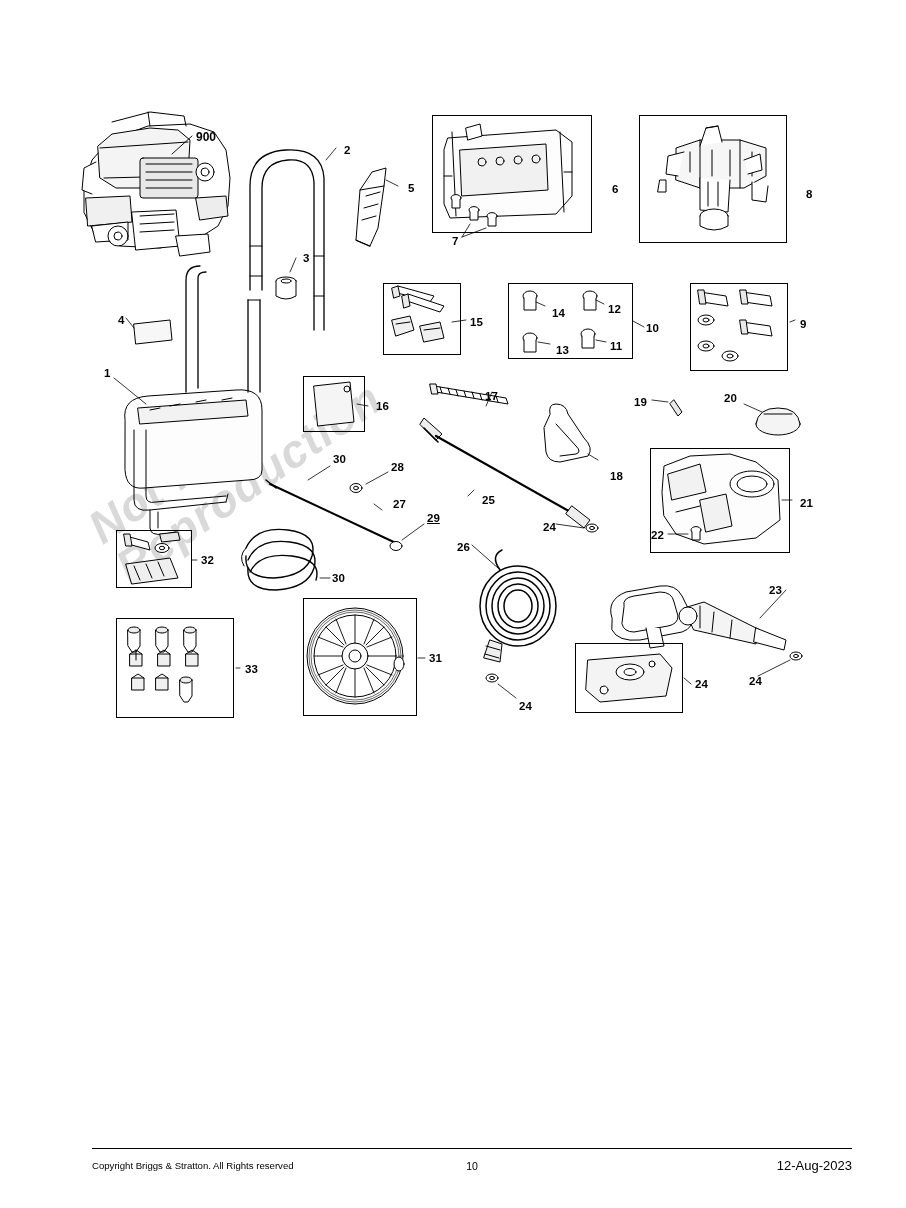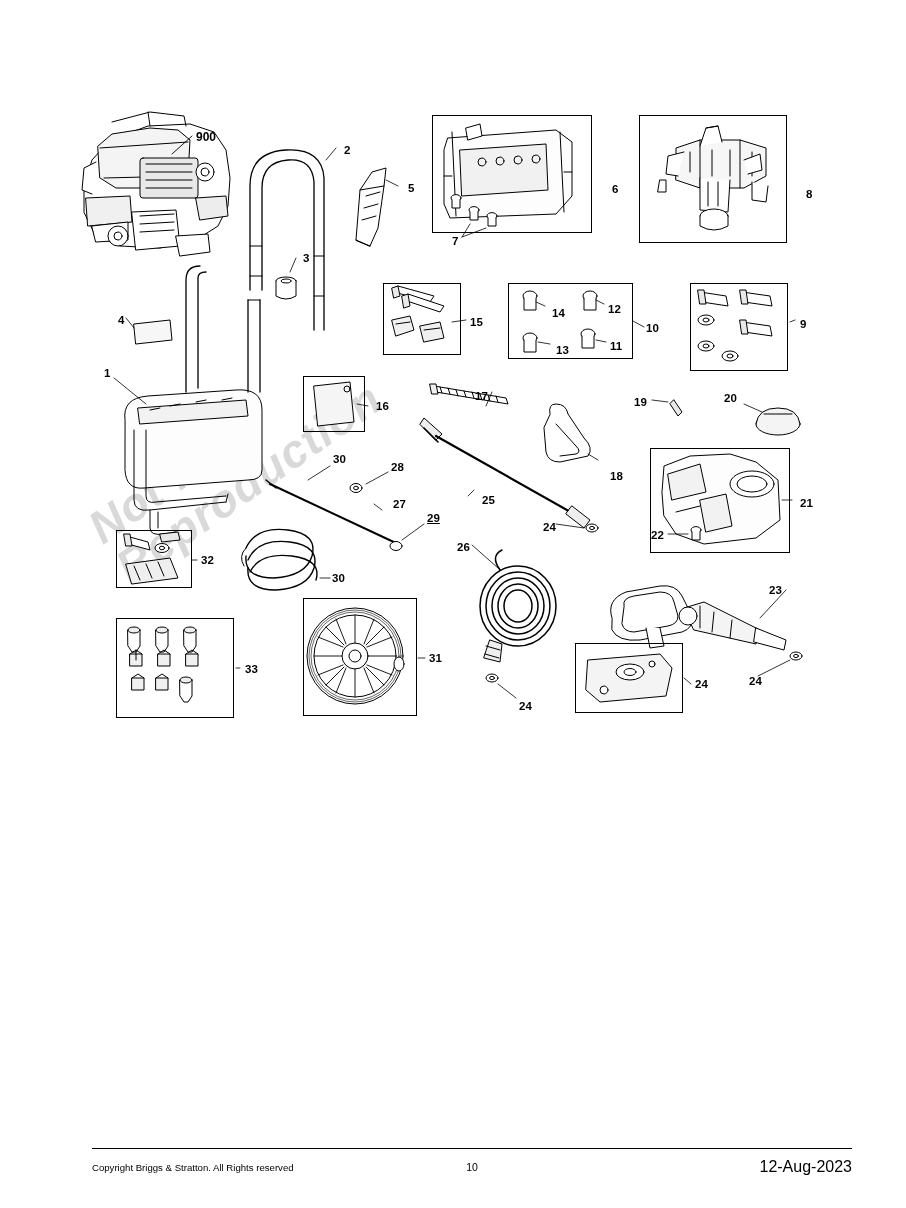--- a/index.html
+++ b/index.html
@@ -63,21 +63,21 @@
     position: absolute;
     left: 92px;
     top: 1158px;
     width: 760px;
     font-size: 9.6px;
     display: flex;
     align-items: center;
   }
   .footer-left { width: 45%; }
   .footer-center { width: 10%; text-align: center; font-size: 10.5px; }
-  .footer-right { width: 45%; text-align: right; font-size: 16px; }
+  .footer-right { width: 45%; text-align: right; font-size: 13px; }
   
   .canvas {
     position: absolute;
     left: 0; top: 0;
     width: 906px;
     height: 1208px;
     pointer-events: none;
   }
   
   .watermark {
@@ -510,21 +510,21 @@
   <div class="cal" style="left:118px;top:314px;">4</div>
   <div class="cal" style="left:470px;top:316px;">15</div>
   <div class="cal" style="left:552px;top:307px;">14</div>
   <div class="cal" style="left:608px;top:303px;">12</div>
   <div class="cal" style="left:646px;top:322px;">10</div>
   <div class="cal" style="left:800px;top:318px;">9</div>
   <div class="cal" style="left:556px;top:344px;">13</div>
   <div class="cal" style="left:610px;top:340px;">11</div>
   <div class="cal" style="left:104px;top:367px;">1</div>
   <div class="cal" style="left:376px;top:400px;">16</div>
-  <div class="cal" style="left:475px;top:390px;">17</div>
+  <div class="cal" style="left:485px;top:390px;">17</div>
   <div class="cal" style="left:634px;top:396px;">19</div>
   <div class="cal" style="left:724px;top:392px;">20</div>
   <div class="cal" style="left:610px;top:470px;">18</div>
   <div class="cal" style="left:333px;top:453px;">30</div>
   <div class="cal" style="left:391px;top:461px;text-align:center;">28</div>
   <div class="cal" style="left:482px;top:494px;">25</div>
   <div class="cal" style="left:800px;top:497px;">21</div>
   <div class="cal" style="left:385px;top:498px;margin-left:8px;">27</div>
   <div class="cal" style="left:651px;top:529px;">22</div>
   <div class="cal" style="left:427px;top:512px;text-decoration:underline;">29</div>

